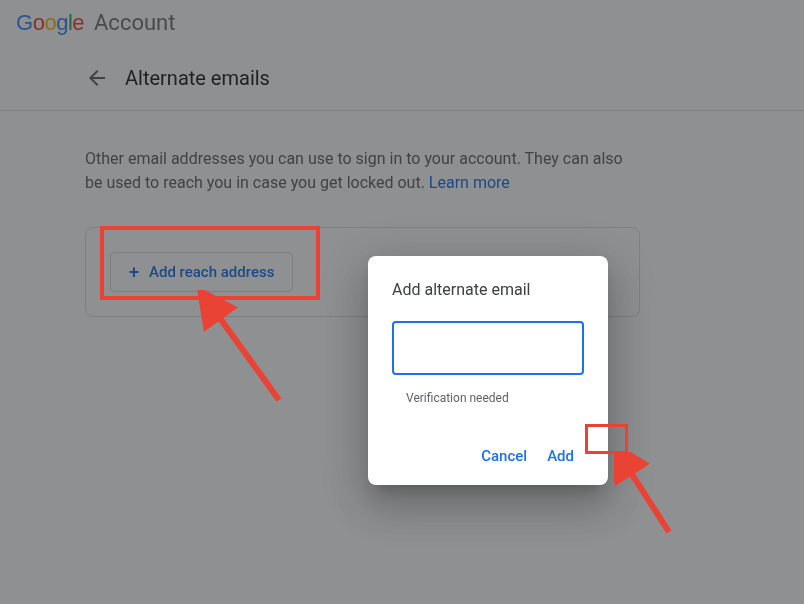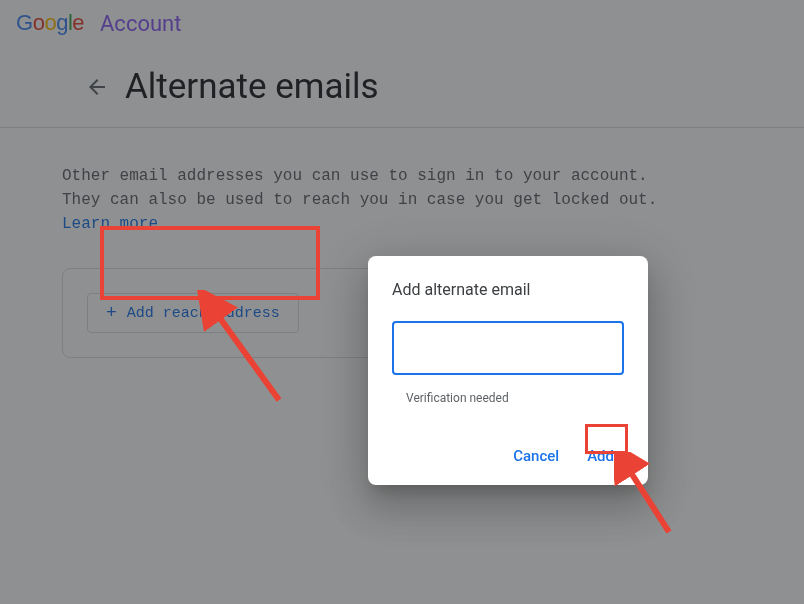--- a/index.html
+++ b/index.html
@@ -19,65 +19,64 @@
     .overlay-dim {
       position: absolute;
       inset: 0;
       background: rgba(32,33,36,0.5);
       pointer-events: none;
       z-index: 5;
     }
     .header {
       padding: 10px 16px 8px;
       display: flex;
-      align-items: flex-end;
+      align-items: flex-start;
       gap: 4px;
     }
     .google-logo {
       font-family: Arial, sans-serif;
       font-size: 22px;
       font-weight: 500;
       letter-spacing: -0.5px;
     }
     .g-b { color: #4285F4; }
     .g-r { color: #EA4335; }
     .g-y { color: #FBBC05; }
     .g-g { color: #34A853; }
     .account-label {
       font-size: 22px;
-      color: #8b5cf6;
+      color: #737373;
       font-weight: 400;
-      margin-left: 12px;
+      margin-left: 6px;
     }
     .title-row {
       display: flex;
       align-items: center;
       padding: 22px 0 20px 85px;
     }
     .back-arrow {
       width: 24px;
       height: 24px;
       color: #5f6368;
       cursor: pointer;
       margin-right: 16px;
     }
     .page-title {
-      font-size: 35px;
+      font-size: 20px;
       font-weight: 400;
       color: #202124;
     }
     .divider {
       height: 1px;
       background: #dadce0;
       width: 100%;
     }
     .content {
-      padding: 36px 62px 0;
+      padding: 36px 85px 0;
       max-width: 720px;
-      font-family: Liberation Mono, monospace;
     }
     .description {
       font-size: 16px;
       color: #5f6368;
       line-height: 1.5;
     }
     .learn-more {
       color: #1a73e8;
       text-decoration: none;
       cursor: pointer;
@@ -121,21 +120,21 @@
       position: absolute;
       left: 194px;
       top: 290px;
       z-index: 7;
       pointer-events: none;
     }
     .dialog {
       position: absolute;
       left: 368px;
       top: 256px;
-      width: 280px;
+      width: 240px;
       background: #fff;
       border-radius: 8px;
       box-shadow: 0 11px 15px -7px rgba(0,0,0,.2),0 24px 38px 3px rgba(0,0,0,.14),0 9px 46px 8px rgba(0,0,0,.12);
       z-index: 10;
       padding: 24px 24px 12px;
     }
     .dialog-title {
       font-size: 16px;
       color: #3c4043;
       margin-bottom: 22px;
@@ -152,21 +151,21 @@
       font-family: inherit;
     }
     .helper-text {
       font-size: 12px;
       color: #5f6368;
       padding: 16px 14px 0;
     }
     .dialog-actions {
       display: flex;
       justify-content: flex-end;
-      gap: 8px;
+      gap: 0;
       margin-top: 34px;
     }
     .text-btn {
       background: none;
       border: none;
       color: #1a73e8;
       font-size: 15px;
       font-weight: 500;
       padding: 8px 10px;
       cursor: pointer;

